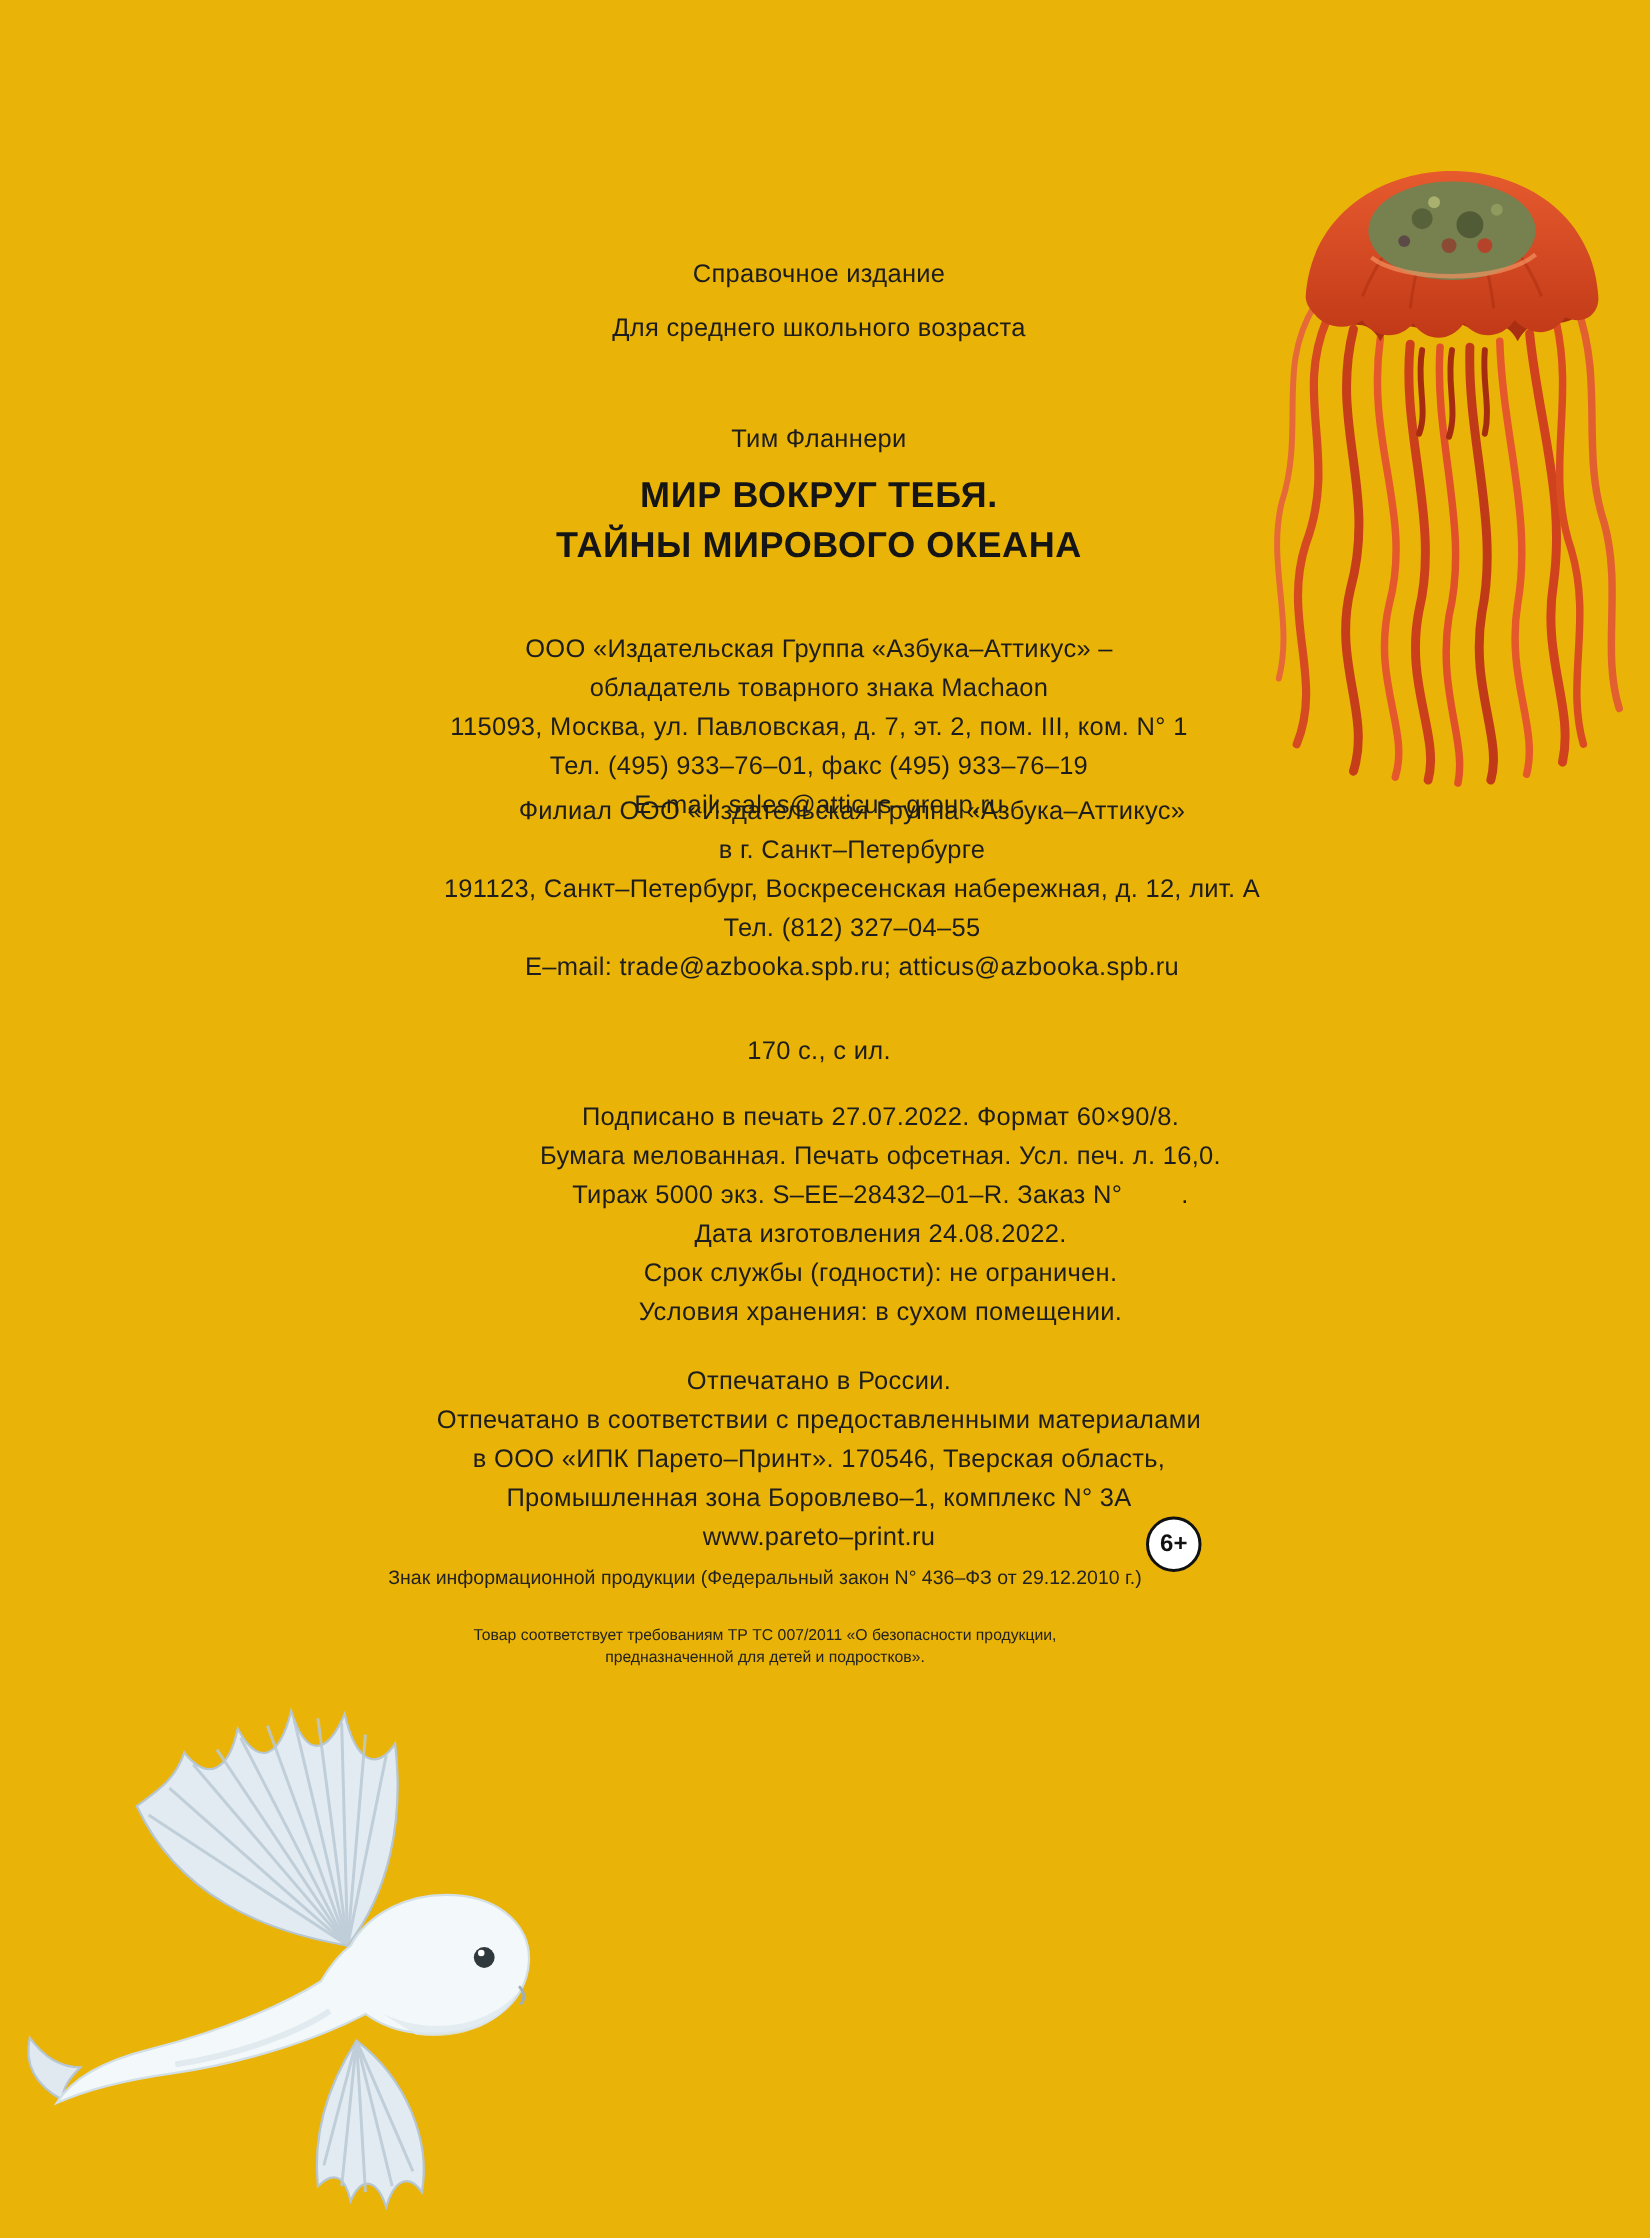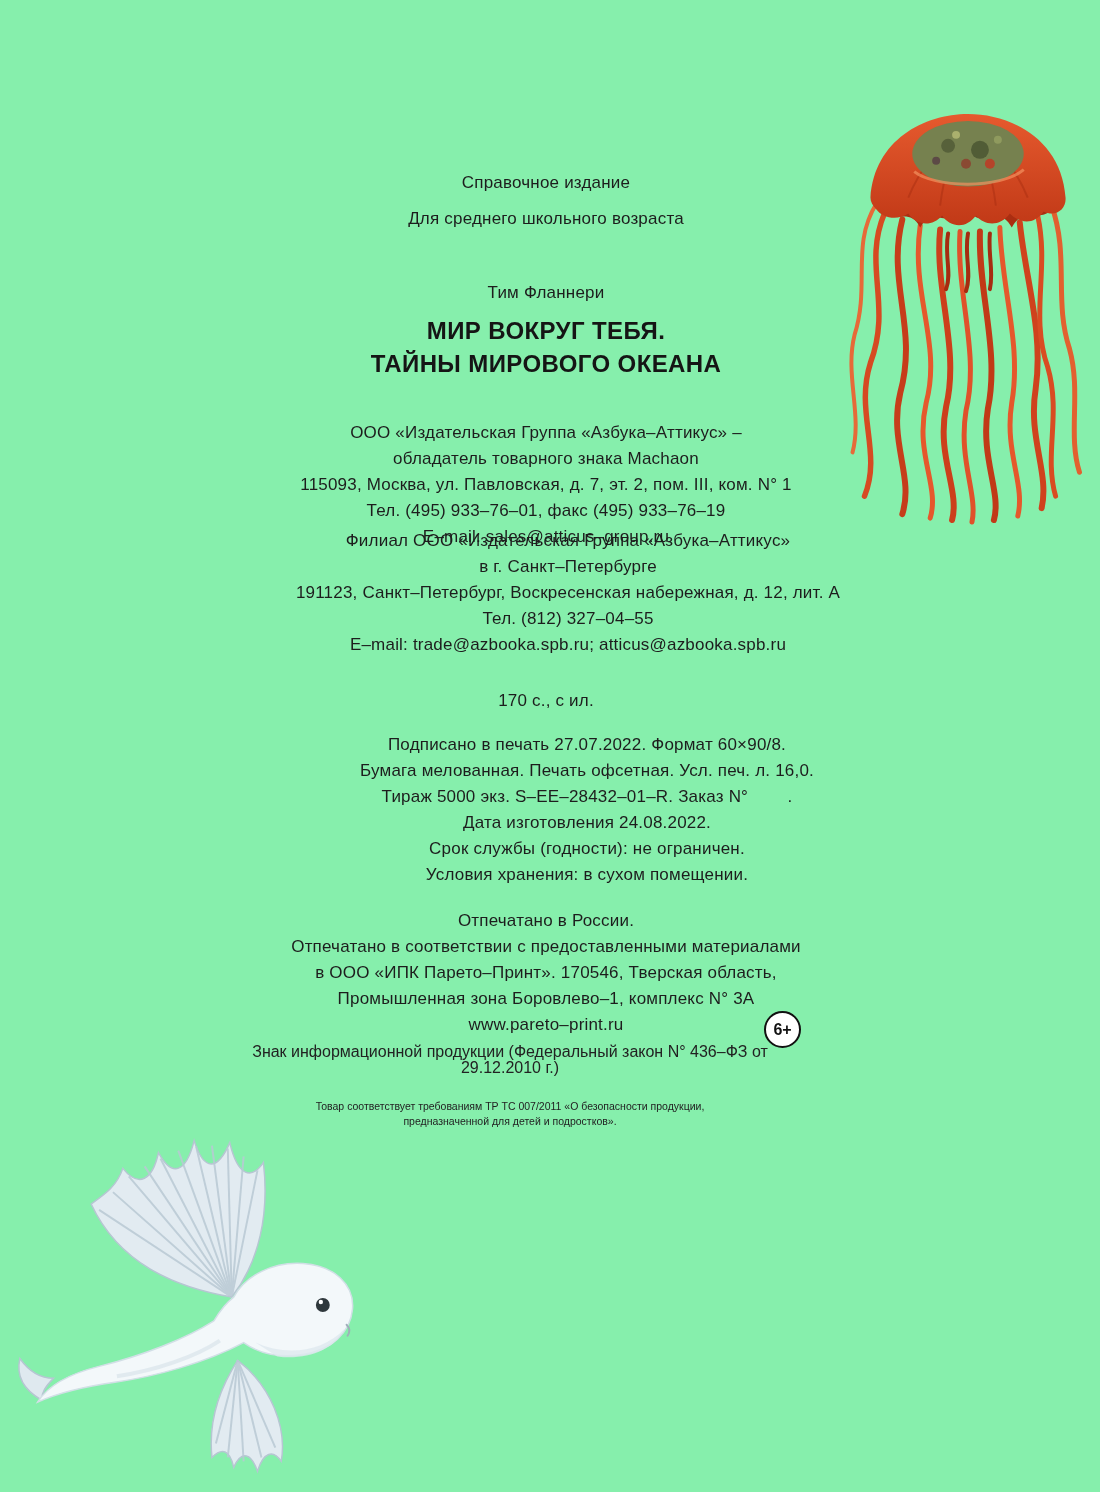--- a/index.html
+++ b/index.html
@@ -1,19 +1,19 @@
 <!DOCTYPE html>
 <html><head>
 <meta charset="utf-8">
 <style>
   html,body{margin:0;padding:0;background:#ffffff;}
   .page{
     position:relative;
     width:1100px;height:1492px;
-    background:#86efac;
+    background:#eab308;
     font-family:"Liberation Sans", sans-serif;
     color:#1d1d1d;
     overflow:hidden;
   }
   .txt{
     position:absolute;left:0;width:1092px;
     text-align:center;
     font-size:17px;line-height:26px;
     letter-spacing:.2px;
     white-space:pre-line;
@@ -24,21 +24,21 @@
   .title{top:314px;font-size:24px;font-weight:bold;line-height:33px;letter-spacing:.4px;color:#151515;}
   .publisher{top:420px;}
   .branch{top:528px;padding-left:22px;}
   .pages{top:688px;}
   .print{top:732px;padding-left:41px;}
   .printed{top:908px;}
   .legal{
     position:absolute;left:250px;top:1026px;width:520px;
     text-align:center;white-space:pre-line;
   }
-  .legal-line1{font-size:16px;line-height:16px;color:#222;margin-bottom:5px;}
+  .legal-line1{font-size:13px;line-height:16px;color:#222;margin-bottom:5px;}
   .legal-small{font-size:10.5px;line-height:15px;color:#222;}
   .age-badge{
     position:absolute;left:764px;top:1011px;
     width:37px;height:37px;border:2.5px solid #111;border-radius:50%;
     display:flex;align-items:center;justify-content:center;
     font-size:16px;font-weight:bold;color:#111;box-sizing:border-box;
     background:#fff;
   }
   .jellyfish{position:absolute;left:845px;top:106px;width:246px;height:428px;}
   .fish{position:absolute;left:8px;top:1128px;width:396px;height:352px;}

